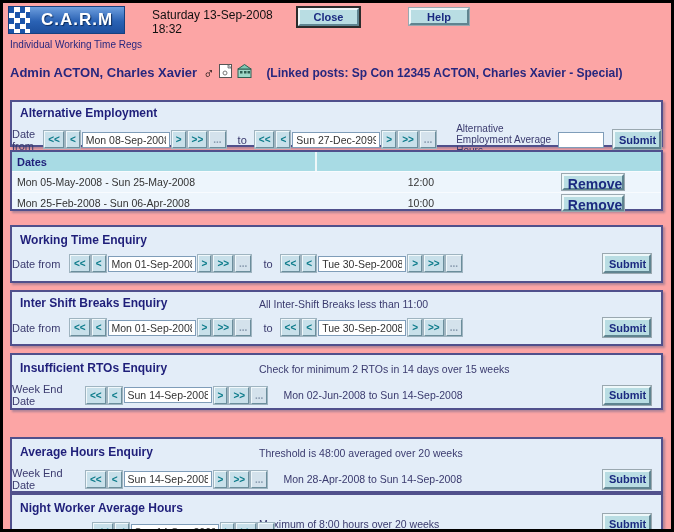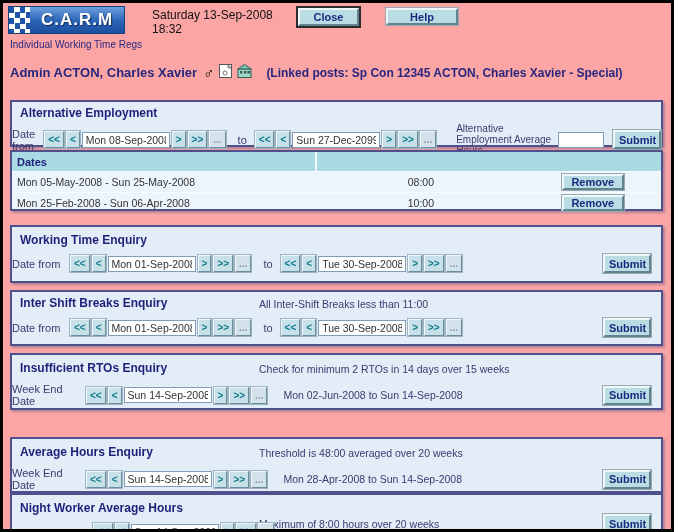--- a/index.html
+++ b/index.html
@@ -25,21 +25,21 @@
   }
   .datetime { position:absolute; left:149px; top:5px; font-size:12px; color:#111; line-height:14px; }
   .btn {
     font-family:"Liberation Sans", sans-serif; font-size:11px; font-weight:bold; color:#1b2a80;
     background:#b9dde3;
     border-top:2px solid #eef8fa; border-left:2px solid #eef8fa;
     border-bottom:2px solid #5f8490; border-right:2px solid #5f8490;
     outline:1px solid #9aa8b0; cursor:pointer; padding:0 4px;
   }
   .btn-close { position:absolute; left:295px; top:5px; width:61px; height:18px; outline:2px solid #2b2b2b; }
-  .btn-help  { position:absolute; left:383px; top:5px; width:72px; height:17px; }
+  .btn-help  { position:absolute; left:406px; top:5px; width:60px; height:17px; }
   .page-title { position:absolute; left:7px; top:36px; font-size:10px; color:#27277e; }
   
   .person { position:absolute; left:7px; top:61px; display:flex; align-items:center; font-size:13px; color:#27277e; font-weight:bold; }
   .gender { font-weight:bold; color:#000; font-size:15px; margin-left:6px; }
   .mini-icon { margin-left:5px; display:inline-block; }
   .linked { margin-left:14px; font-size:12px;text-align:right; }
   
   .panel {
     position:absolute; left:7px; width:653px;
     border:2px solid #50508c; background:#e3edf8;
@@ -77,21 +77,21 @@
     border:2px solid #50508c; background:#edf5fc;
     box-shadow:2px 2px 2px rgba(90,90,130,.45);
   }
   .thead { display:flex; height:19px; background:#a8dbe4; font-size:11px; font-weight:bold; color:#1f1f7a; }
   .thead .c { display:flex; align-items:center; border-right:2px solid #eef7f9; }
   .c1 { width:47%; padding-left:5px; }
   .c2 { width:32%; justify-content:center; text-align:center; }
   .c3 { width:21%; justify-content:center; border-right:none !important; }
   .trow { display:flex; height:21px; align-items:center; font-size:10.5px; color:#333; border-top:1px solid #f8fbfe; }
   .trow .c { display:flex; align-items:center; }
-  .remove-btn { width:62px; height:16px; font-size:11px; }
+  .remove-btn { width:62px; height:16px; font-size:14px; }
 </style>
 </head>
 <body>
 
 <div class="page">
 
   <div class="logo">
     <div class="logo-checks"></div>
     <div class="logo-text">C.A.R.M</div>
   </div>
@@ -148,21 +148,21 @@
     </div>
   </div>
 
   <div class="alt-table">
     <div class="thead">
       <div class="c c1">Dates</div>
       <div class="c c3"></div>
     </div>
     <div class="trow">
       <div class="c c1">Mon 05-May-2008 - Sun 25-May-2008</div>
-      <div class="c c2">08:00</div>
+      <div class="c c2">12:00</div>
       <div class="c c3">
           <button class="btn remove-btn">Remove</button>
         </div>
     </div>
     <div class="trow">
       <div class="c c1">Mon 25-Feb-2008 - Sun 06-Apr-2008</div>
       <div class="c c2">10:00</div>
       <div class="c c3">
           <button class="btn remove-btn">Remove</button>
         </div>

